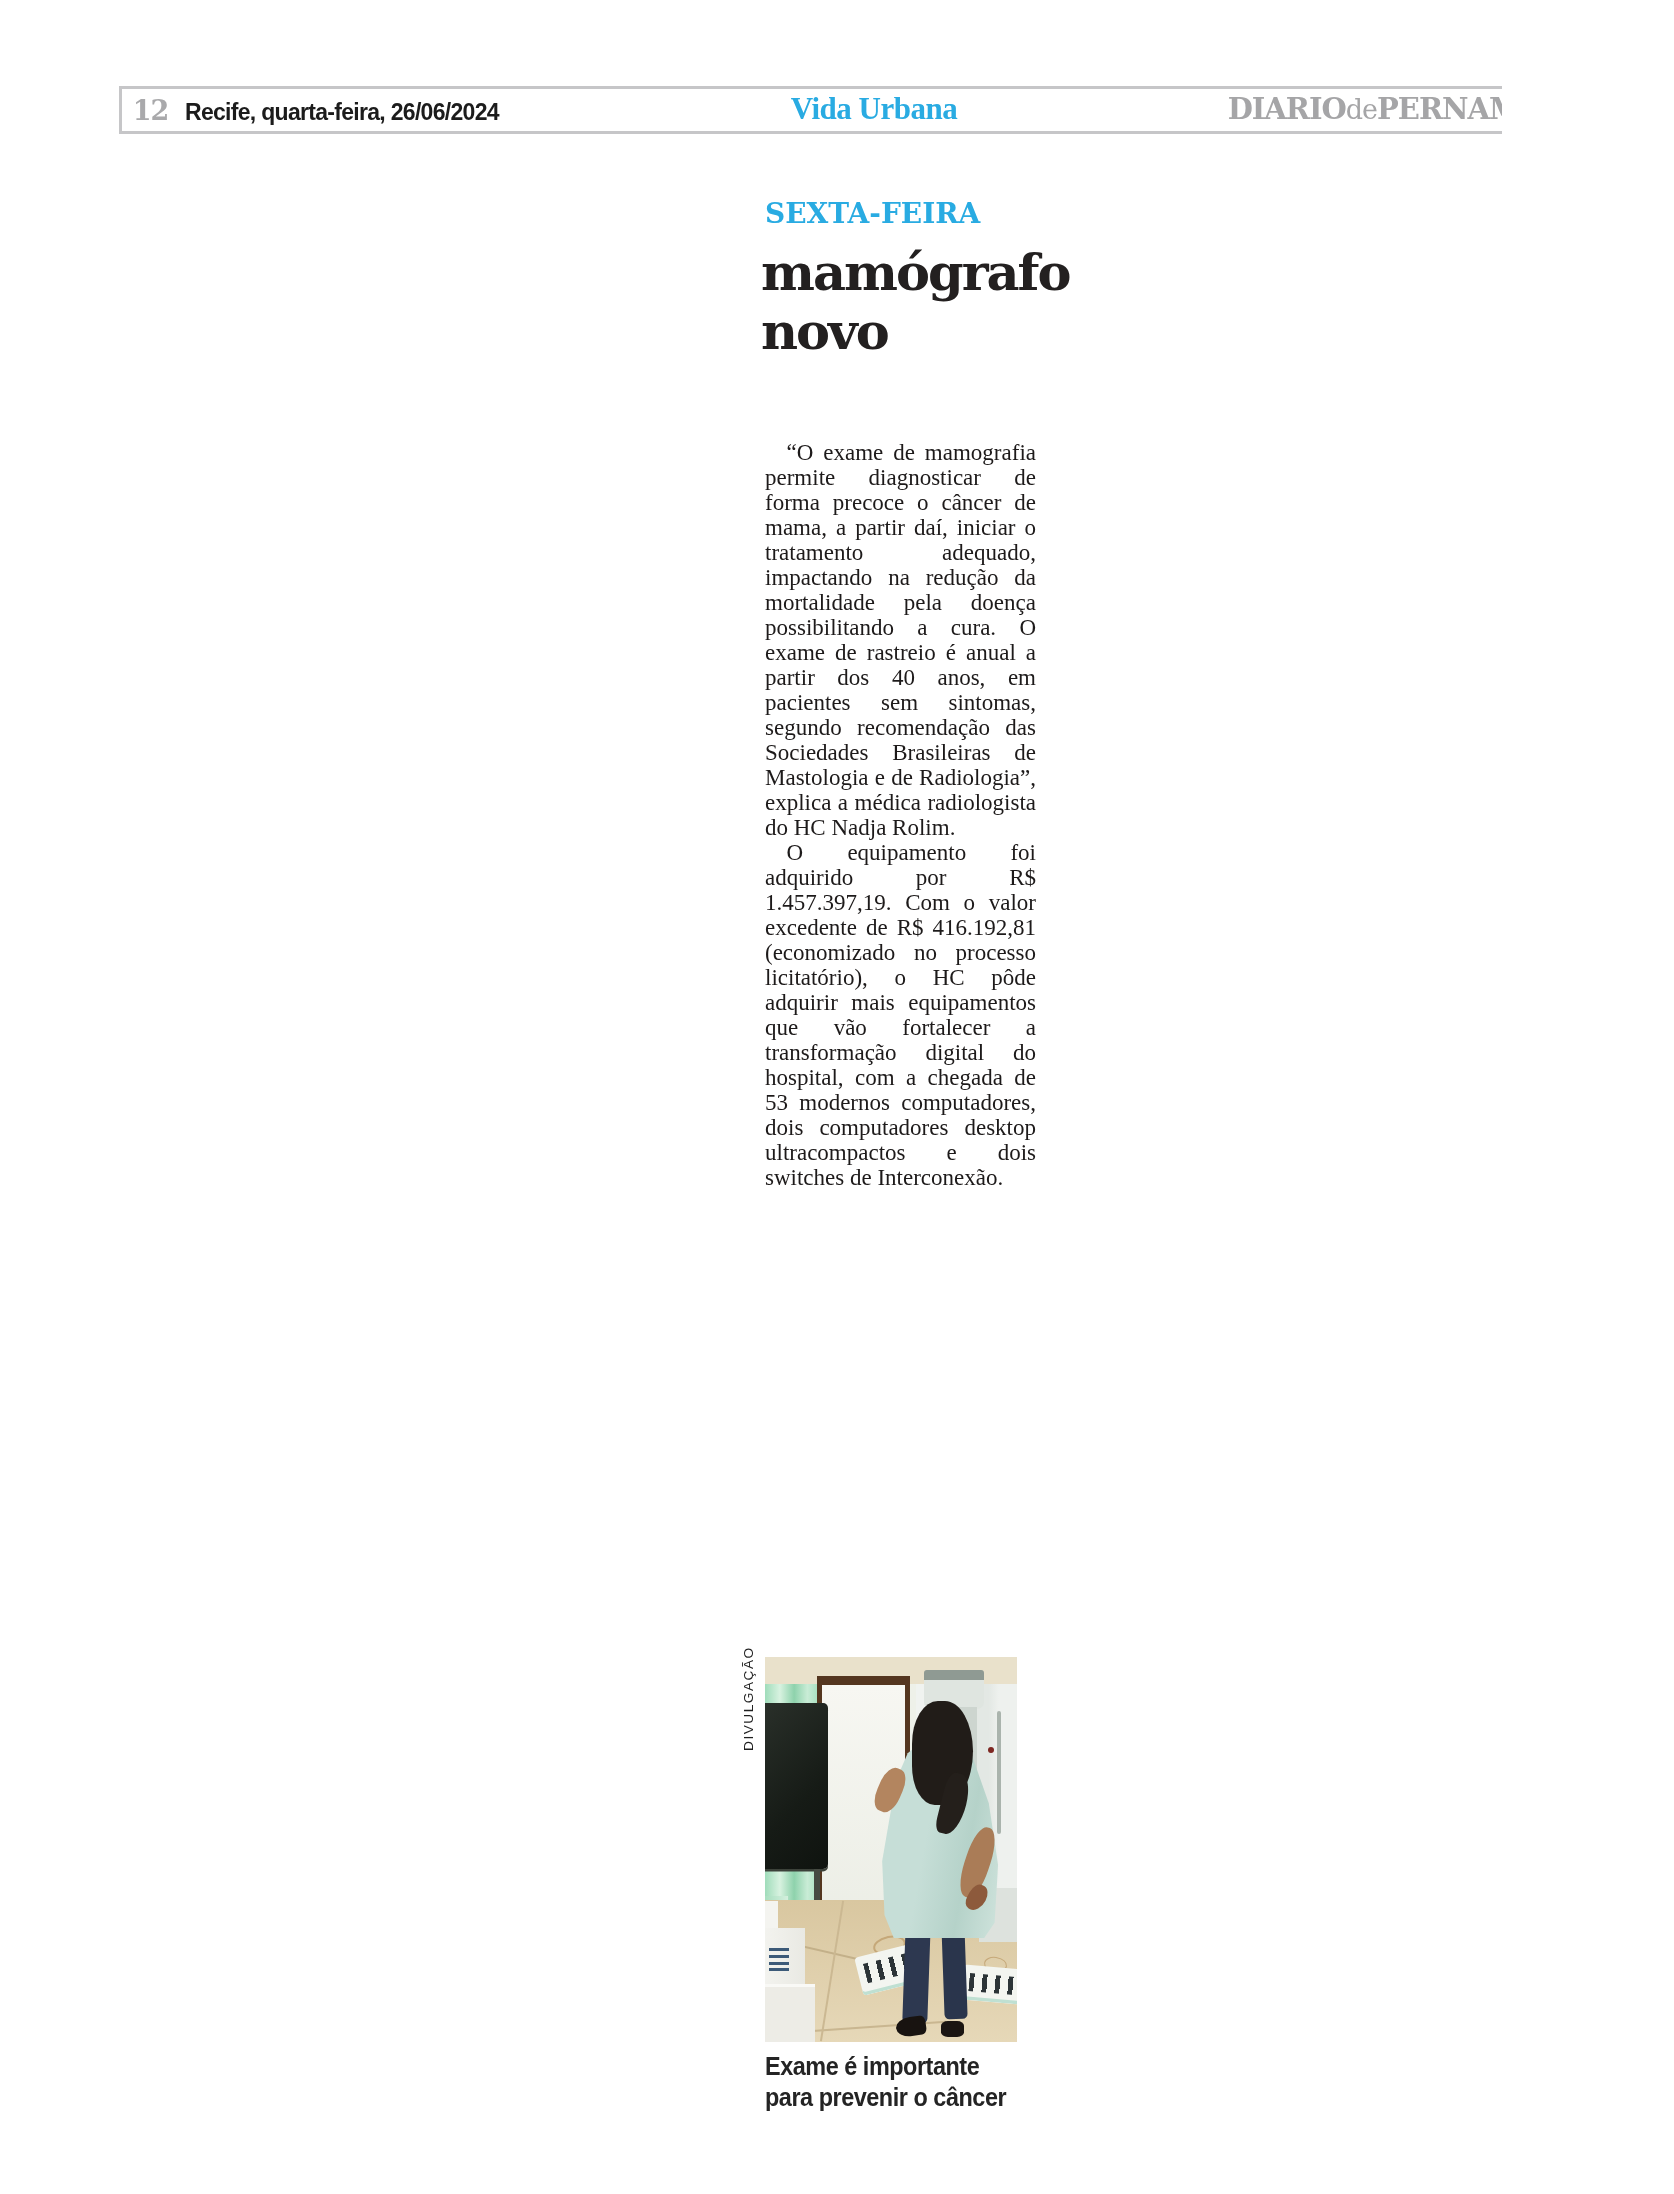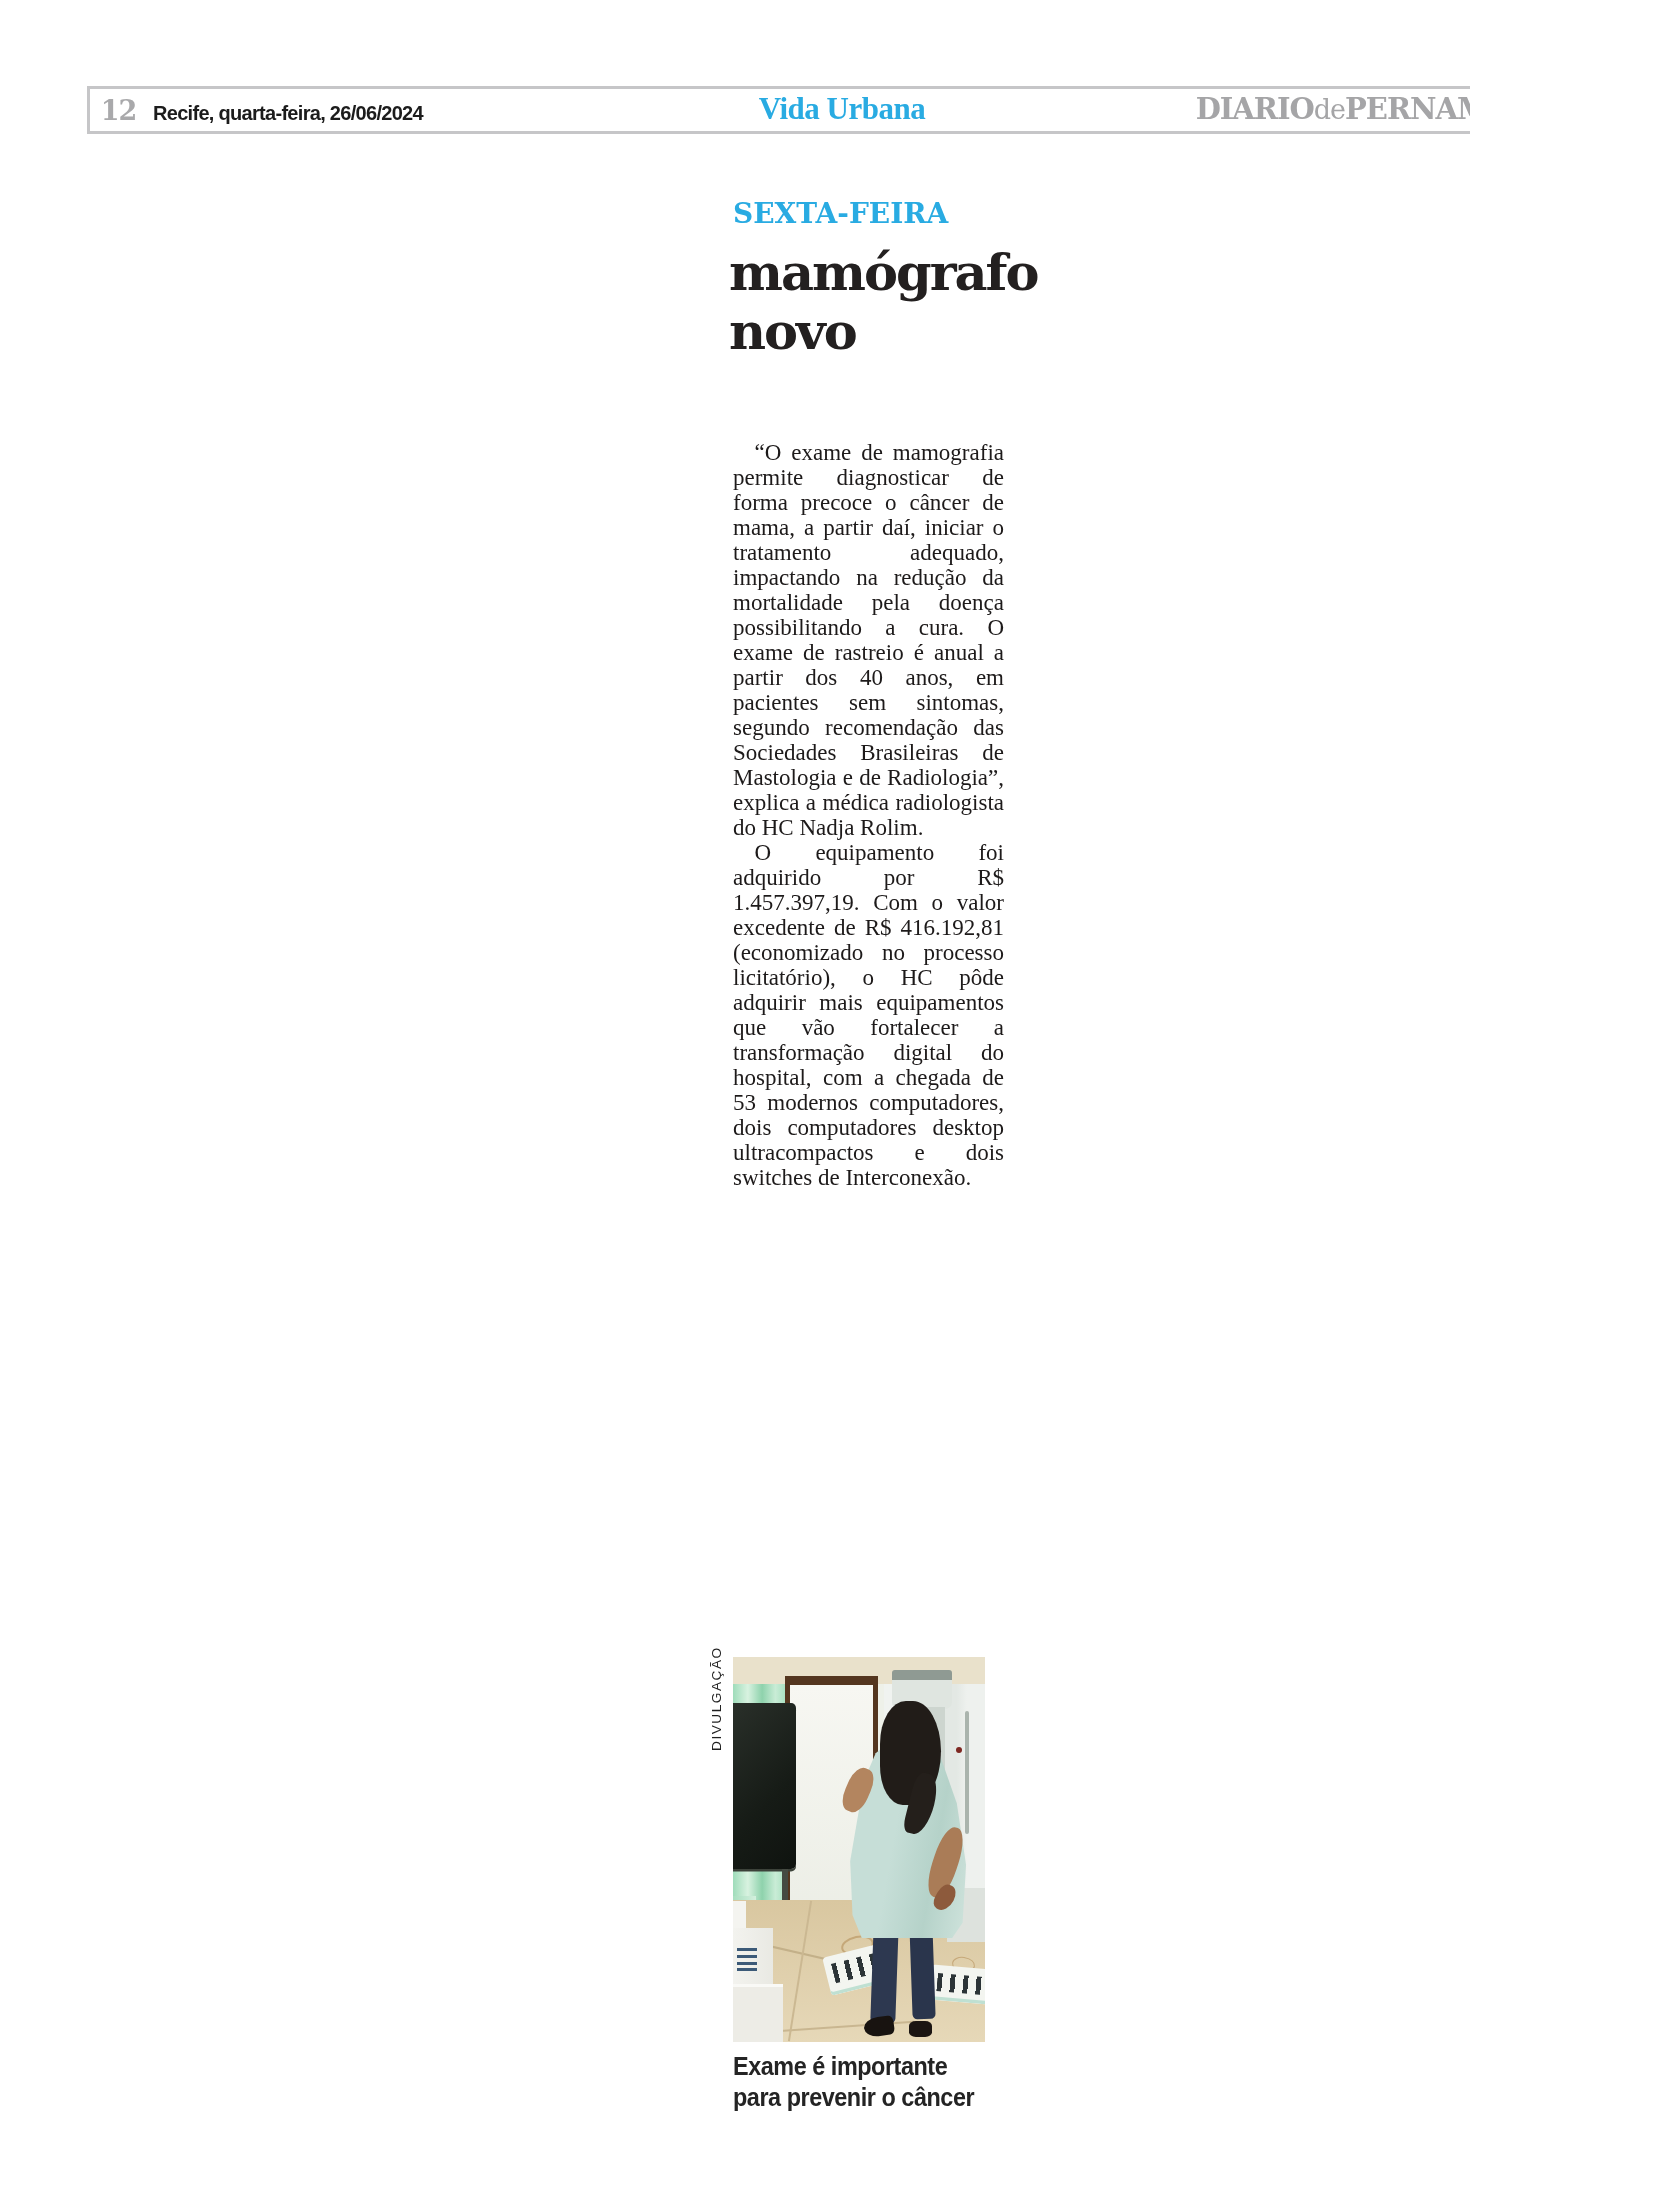--- a/index.html
+++ b/index.html
@@ -9,39 +9,40 @@
     --ink:#1d1a1a;
   }
   *{margin:0;padding:0;box-sizing:border-box;}
   html,body{background:#ffffff;}
   .page{
     position:relative;
     width:1470px;height:2194px;
     background:#ffffff;
     font-family:"Liberation Serif", serif;
     overflow:hidden;
+    margin-left:32px;
   }
 
   
   .masthead-bar{
     position:absolute;left:87px;top:86px;width:1510px;height:48px;
     border:3.9px solid #c6c6c8;
     background:#ffffff;
   }
   .mb-inner{position:relative;width:100%;height:100%;}
   .mb-left{
     position:absolute;left:10.8px;top:50%;transform:translateY(-50%);
     display:flex;align-items:baseline;gap:16.6px;white-space:nowrap;
   }
   .pagenum{
     font-family:"DejaVu Serif", serif;font-weight:700;font-size:27px;
     color:var(--pagenum-gray);letter-spacing:-1px;
   }
   .dateline{
-    font-family:"Liberation Sans", sans-serif;font-weight:700;font-size:20px;
+    font-family:"Liberation Sans", sans-serif;font-weight:700;font-size:23px;
     color:#1c1c1c;letter-spacing:-0.7px;
   }
   .section-title{
     position:absolute;left:50%;top:50%;transform:translate(-50%,-54%);
     font-family:Liberation Serif, serif;font-weight:700;font-size:31px;
     color:var(--accent);letter-spacing:-0.5px;white-space:nowrap;
   }
   .brand{
     position:absolute;right:11.7px;top:50%;transform:translateY(-52%);
     font-family:"DejaVu Serif", serif;font-weight:700;font-size:29px;

